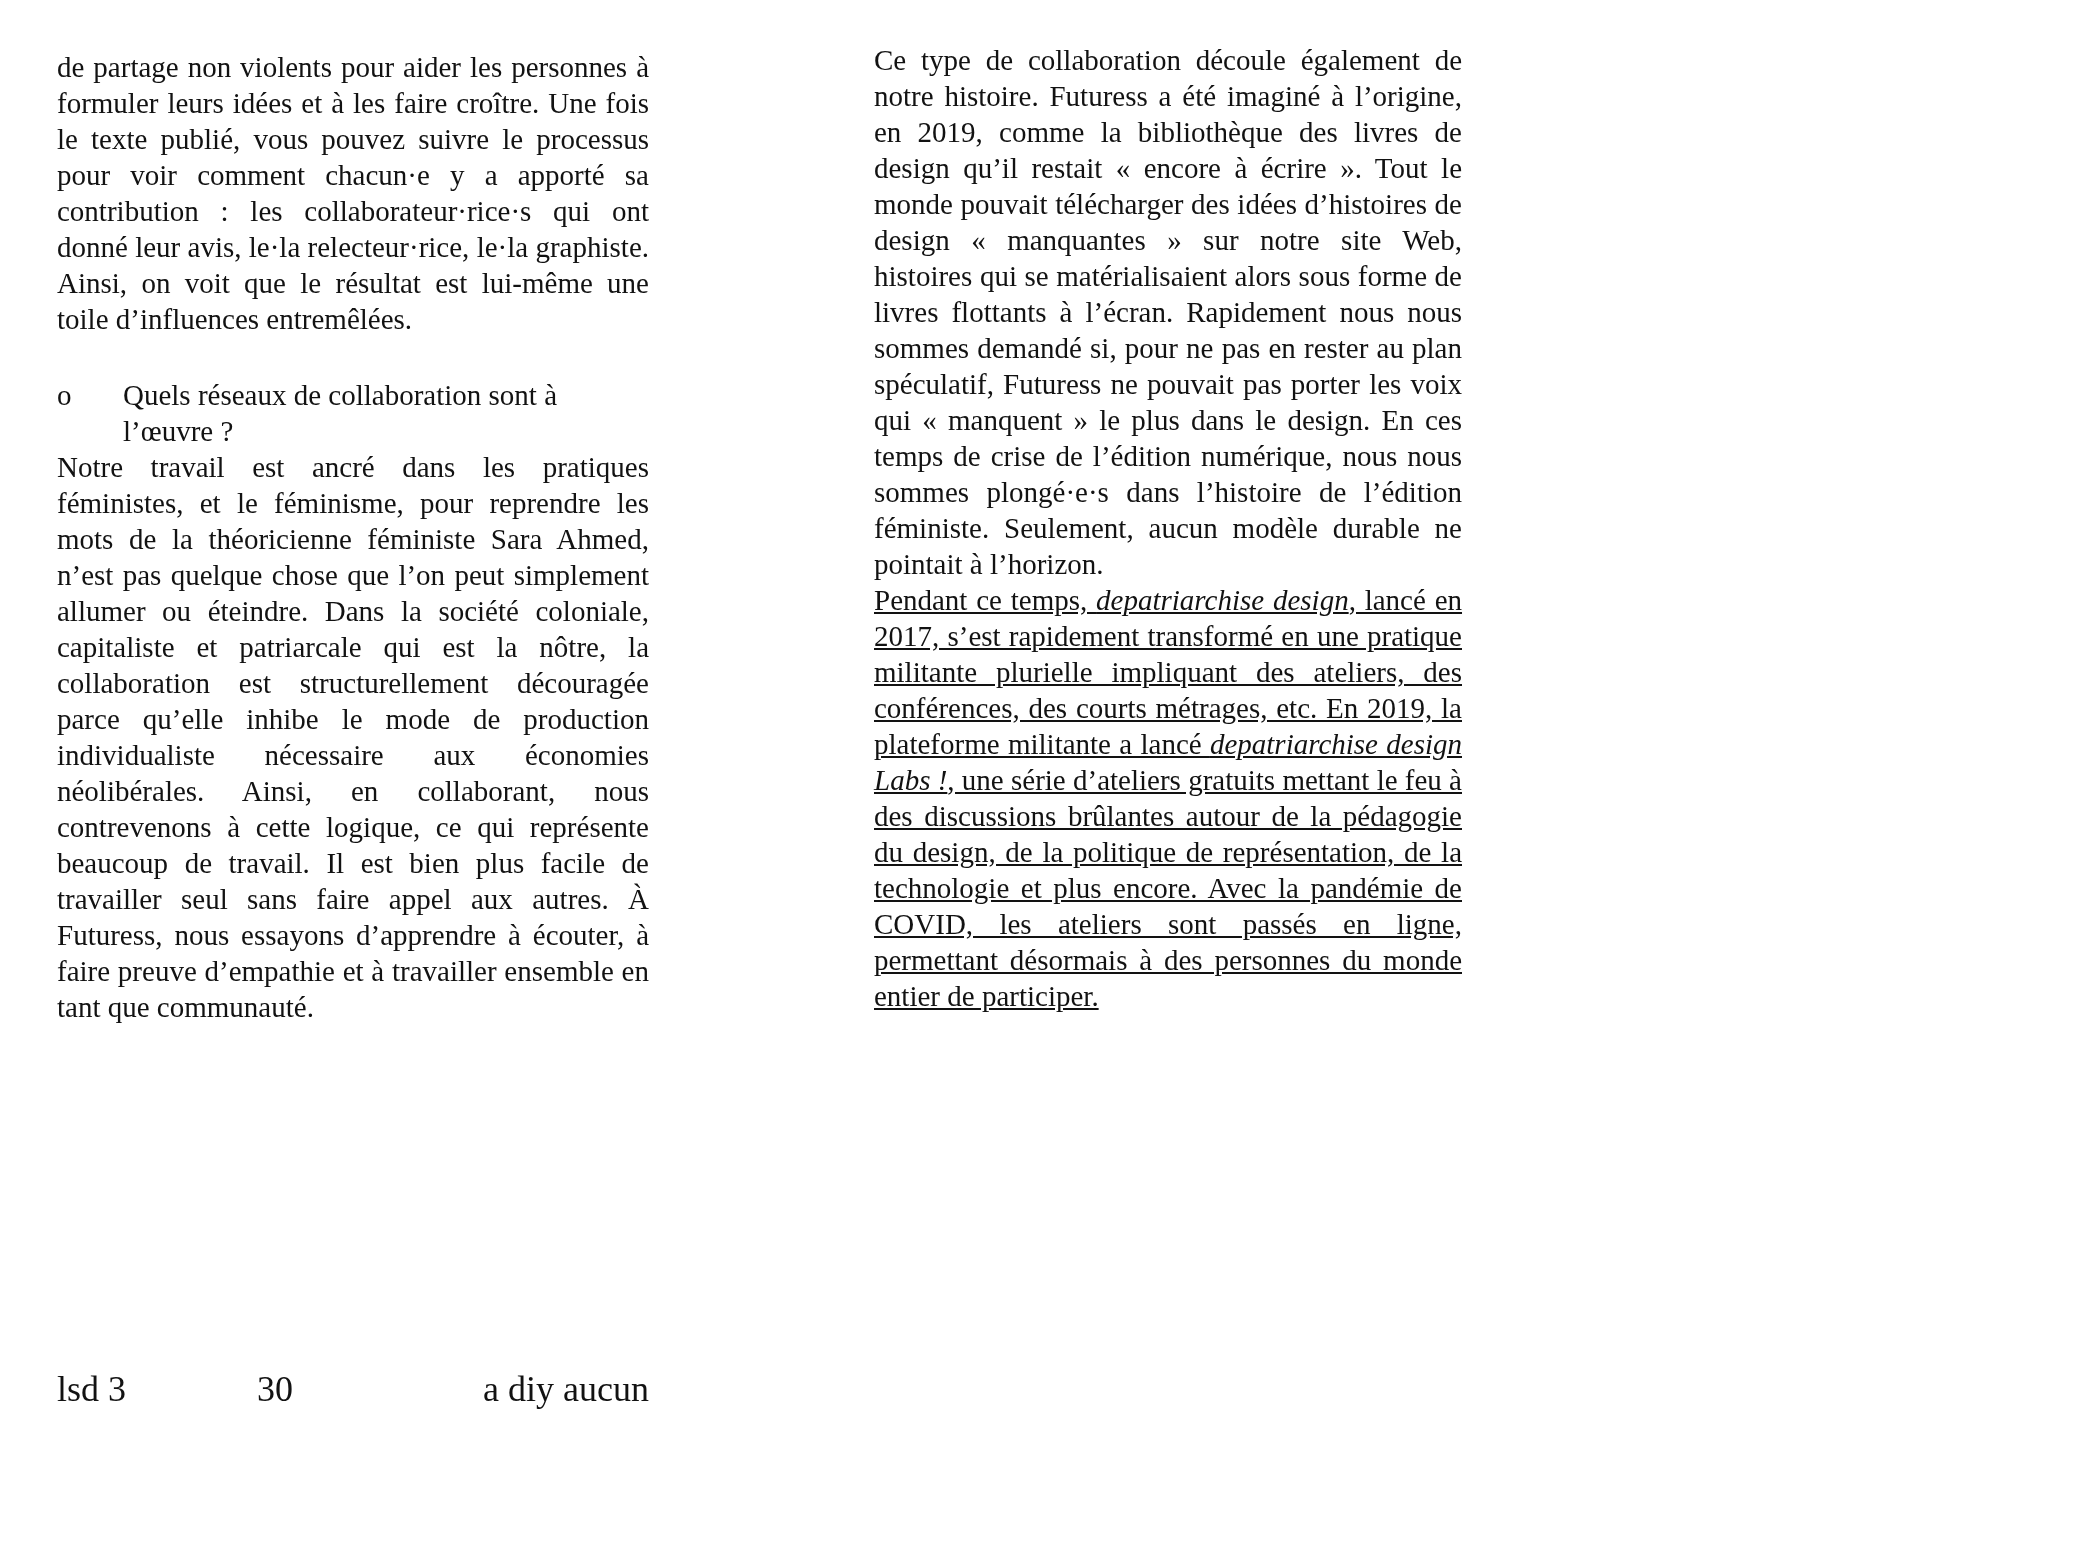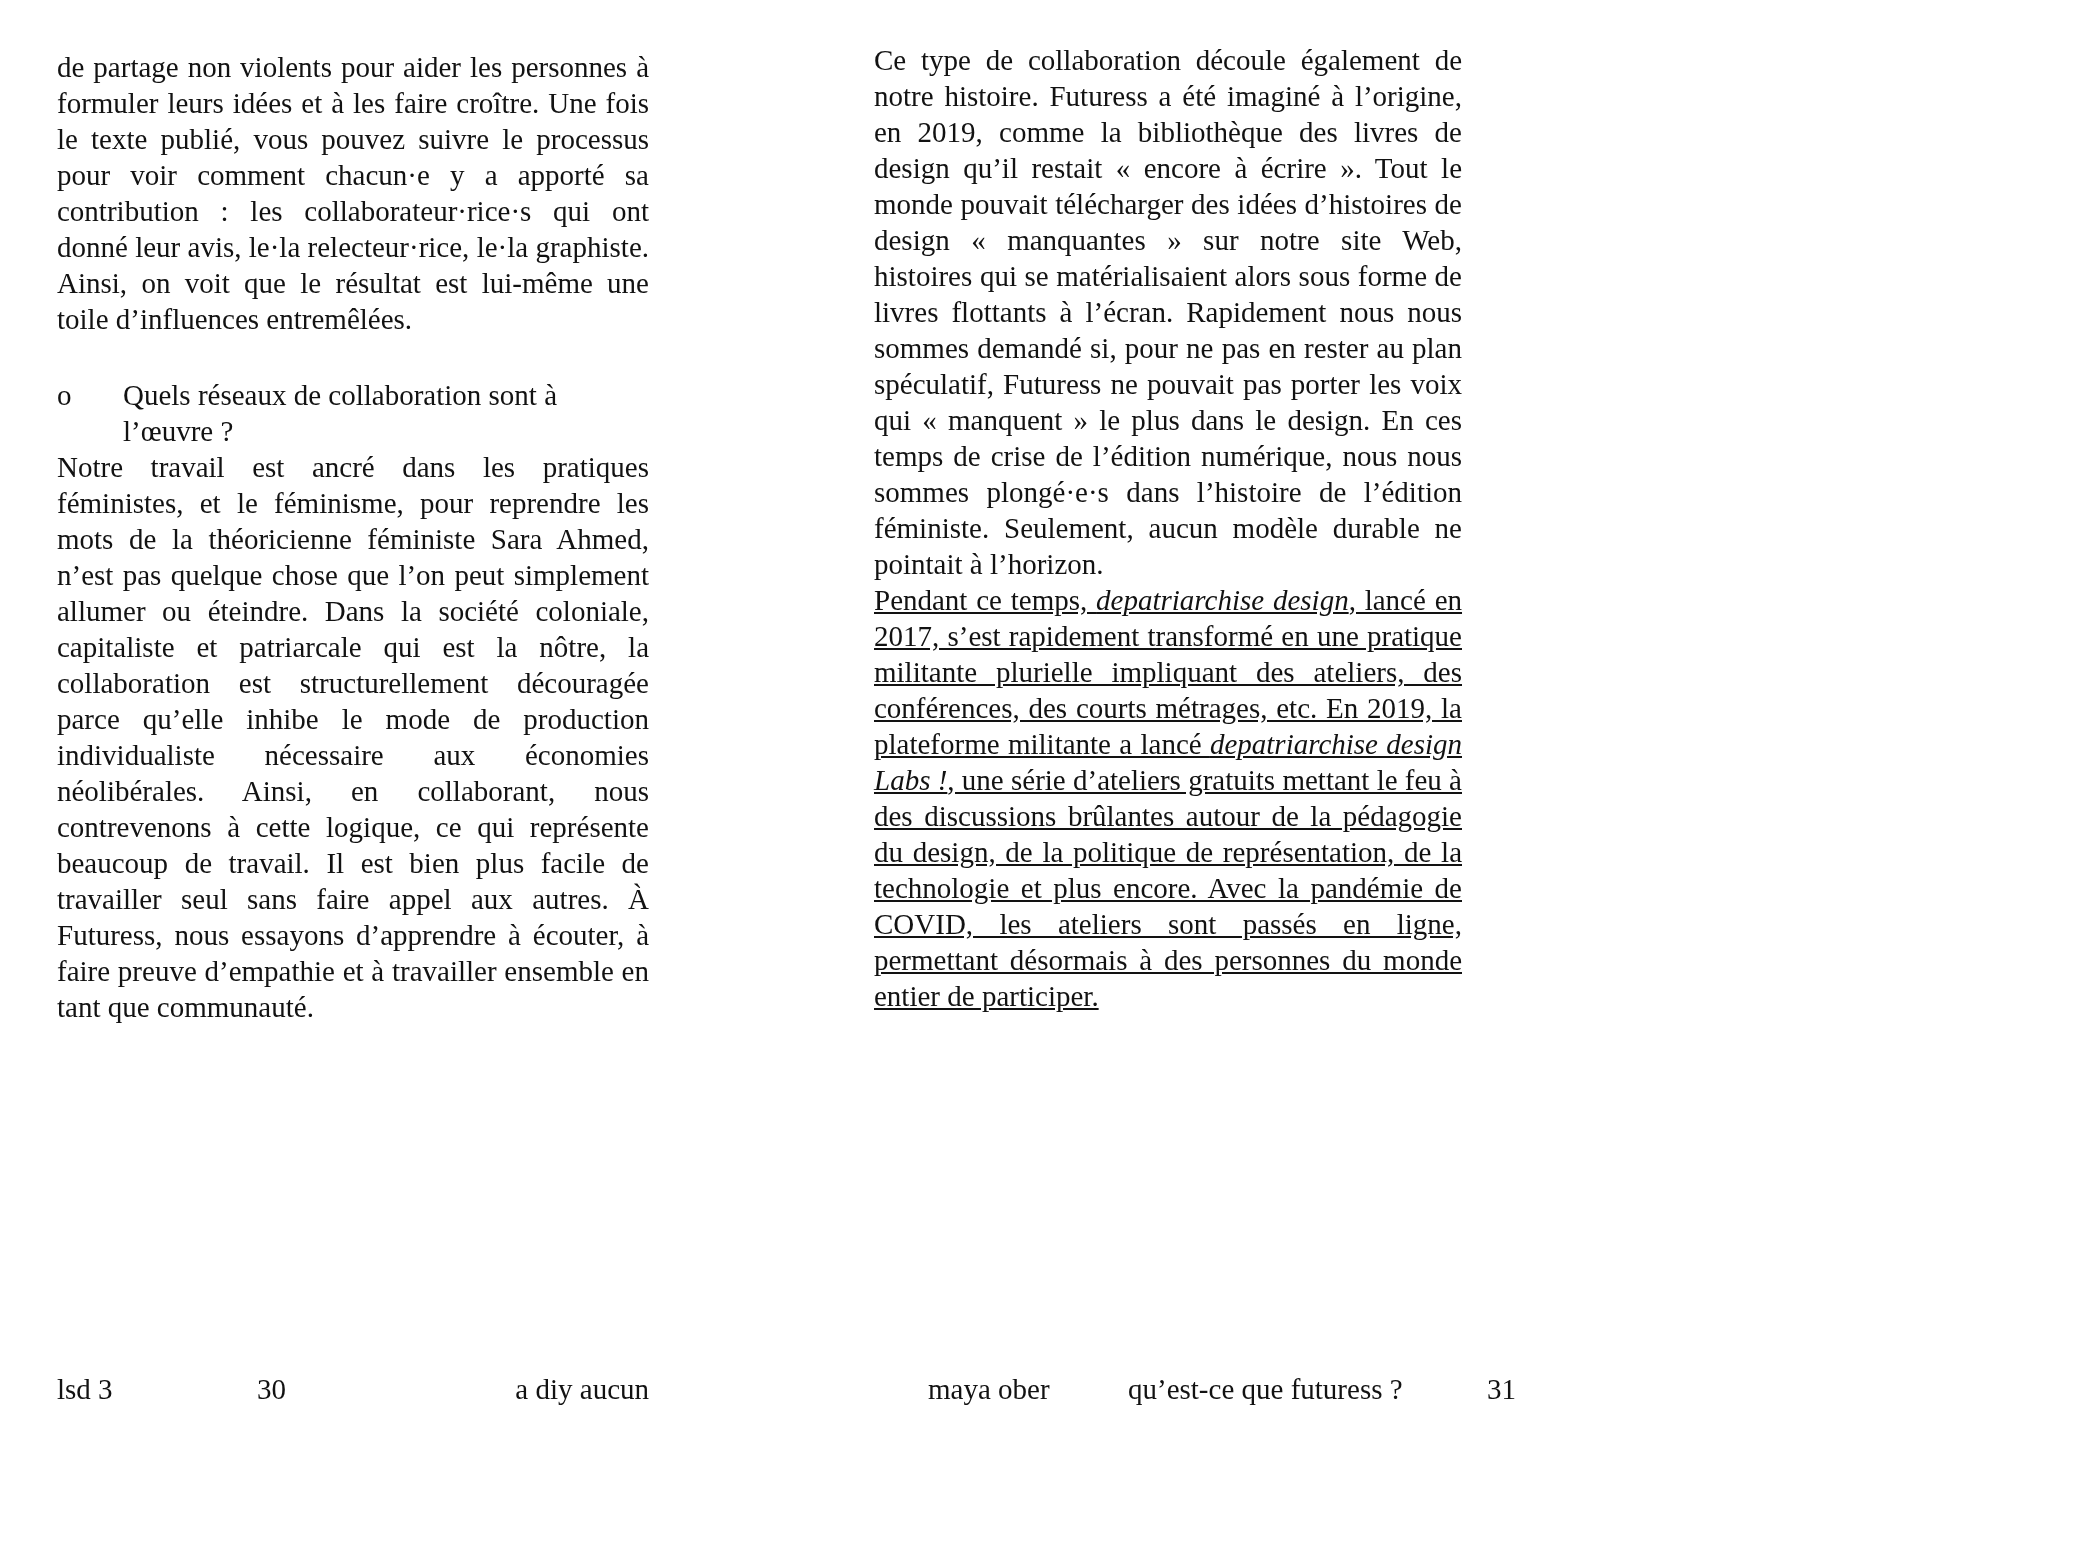--- a/index.html
+++ b/index.html
@@ -44,21 +44,21 @@
   }
 
   .para-gap-small { margin-top: 0; }
   .para-gap-large { margin-top: 58px; text-decoration: underline; }
 
   .it { font-style: italic; }
 
   .footer {
     position: absolute;
     top: 1371px;
-    font-size: 29px;
+    font-size: 36px;
     line-height: 36px;
     height: 36px;
     text-decoration: underline;
   }
   .footer-left  { left: 57px;  width: 592px; }
   .footer-right { left: 928px; width: 588px; }
   .footer .f-a {
     position: absolute;
     left: 0;
     top: 0;
@@ -98,19 +98,14 @@
     <span class="f-b">30</span>
     <span class="f-c">a diy aucun</span>
   </div>
 
   <div class="col col-right">
     <p>Ce type de collaboration découle également de notre histoire. Futuress a été imaginé à l’origine, en 2019, comme la bibliothèque des livres de design qu’il restait « encore à écrire ». Tout le monde pouvait télécharger des idées d’histoires de design « manquantes » sur notre site Web, histoires qui se matérialisaient alors sous forme de livres flottants à l’écran. Rapidement nous nous sommes demandé si, pour ne pas en rester au plan spéculatif, Futuress ne pouvait pas porter les voix qui « manquent » le plus dans le design. En ces temps de crise de l’édition numérique, nous nous sommes plongé·e·s dans l’histoire de l’édition féministe. Seulement, aucun modèle durable ne pointait à l’horizon.</p>
 
     <p class="para-gap-large"><span>Pendant ce temps, </span><span class="it">depatriarchise design</span><span>, lancé en 2017, s’est rapidement transformé en une pratique militante plurielle impliquant des ateliers, des conférences, des courts métrages, etc. En 2019, la plateforme militante a lancé </span><span class="it">depatriarchise design Labs !</span><span>, une série d’ateliers gratuits mettant le feu à des discussions brûlantes autour de la pédagogie du design, de la politique de représentation, de la technologie et plus encore. Avec la pandémie de COVID, les ateliers sont passés en ligne, permettant désormais à des personnes du monde entier de participer.</span></p>
   </div>
 
-  <div class="footer footer-right">
-    <span class="f-a">maya ober</span>
-    <span class="f-b">qu’est-ce que futuress ?</span>
-    <span class="f-c">31</span>
-  </div>
 
 </div>
 
 </body></html>

